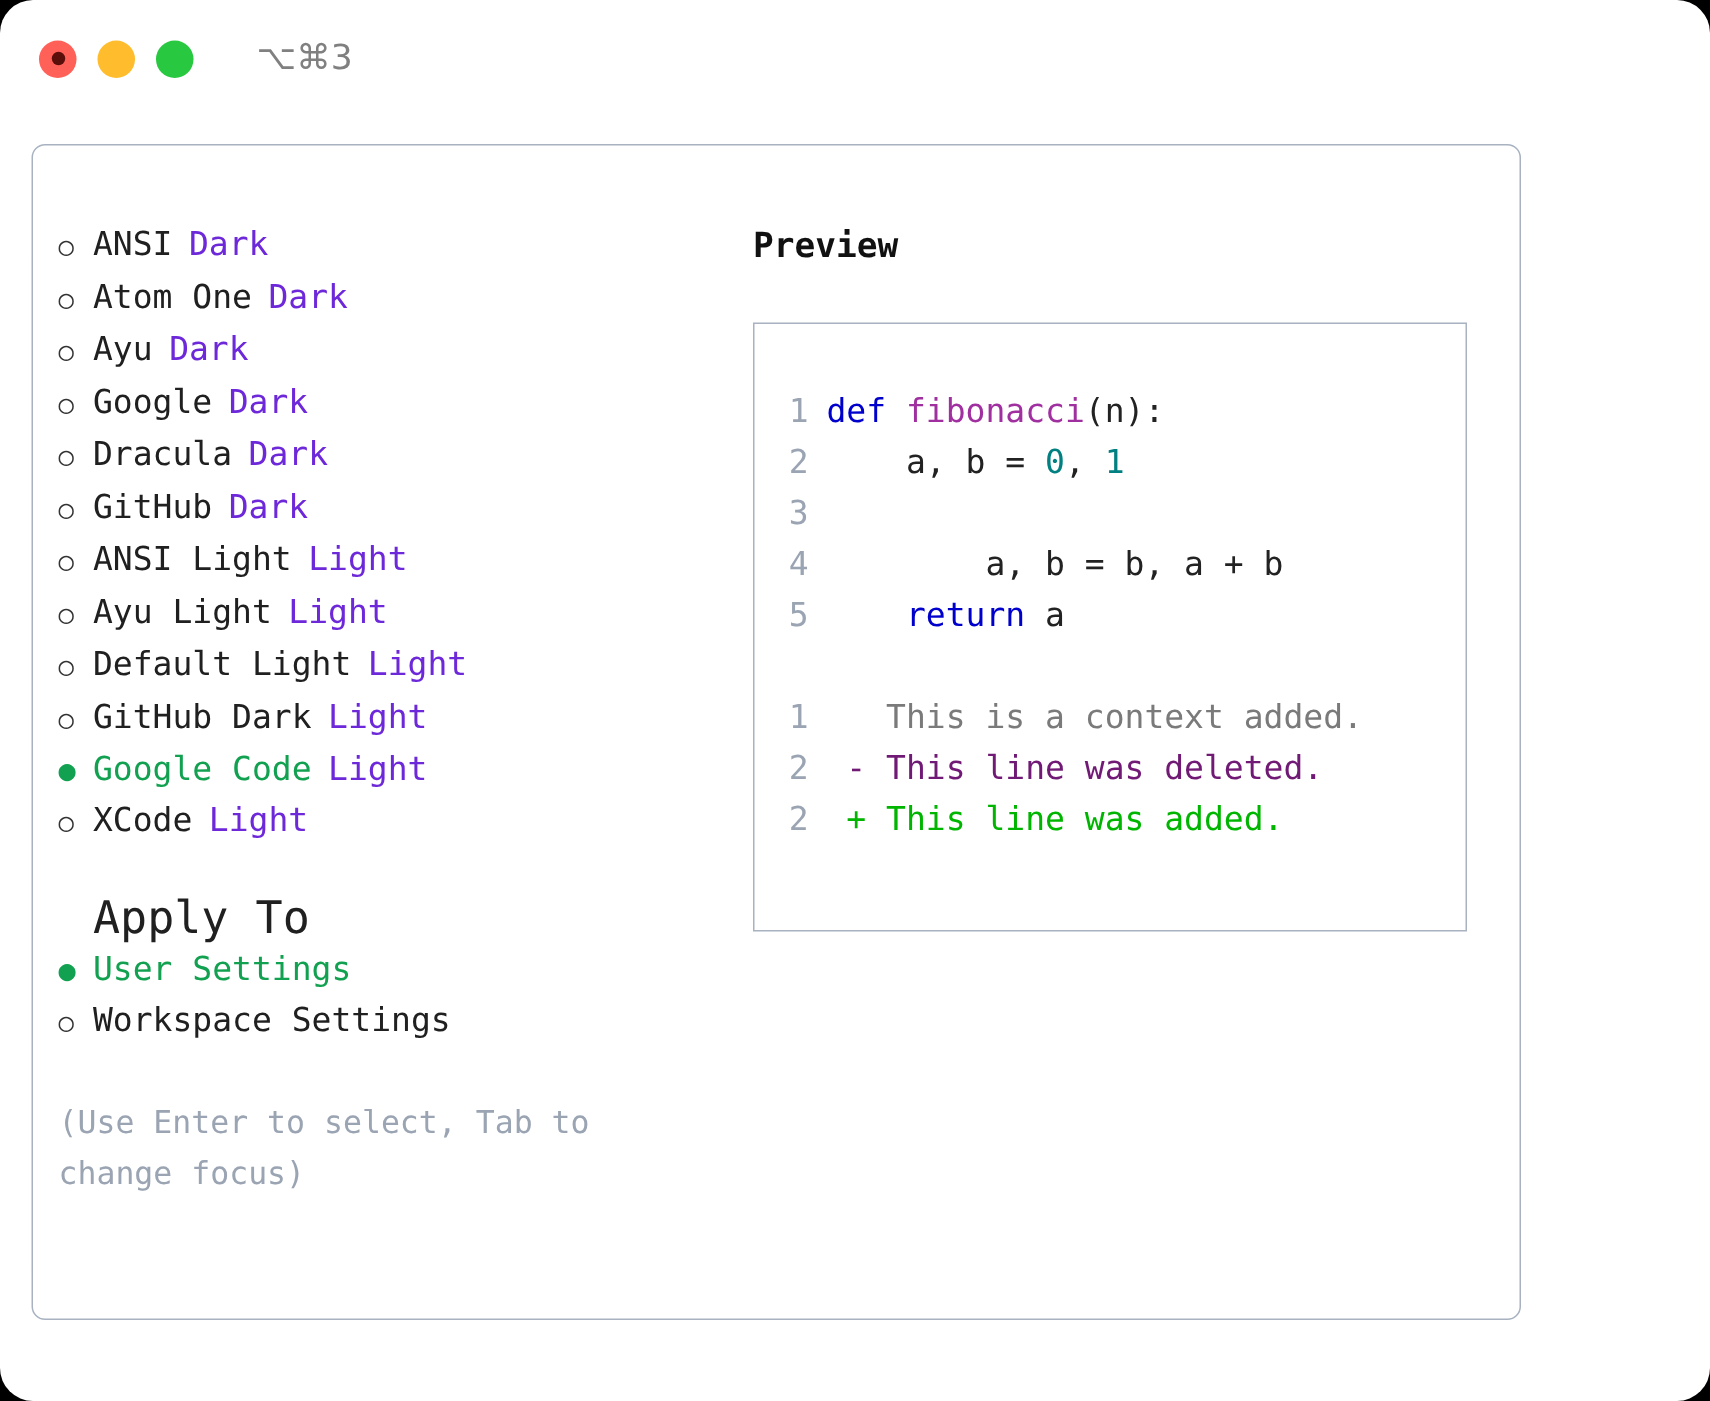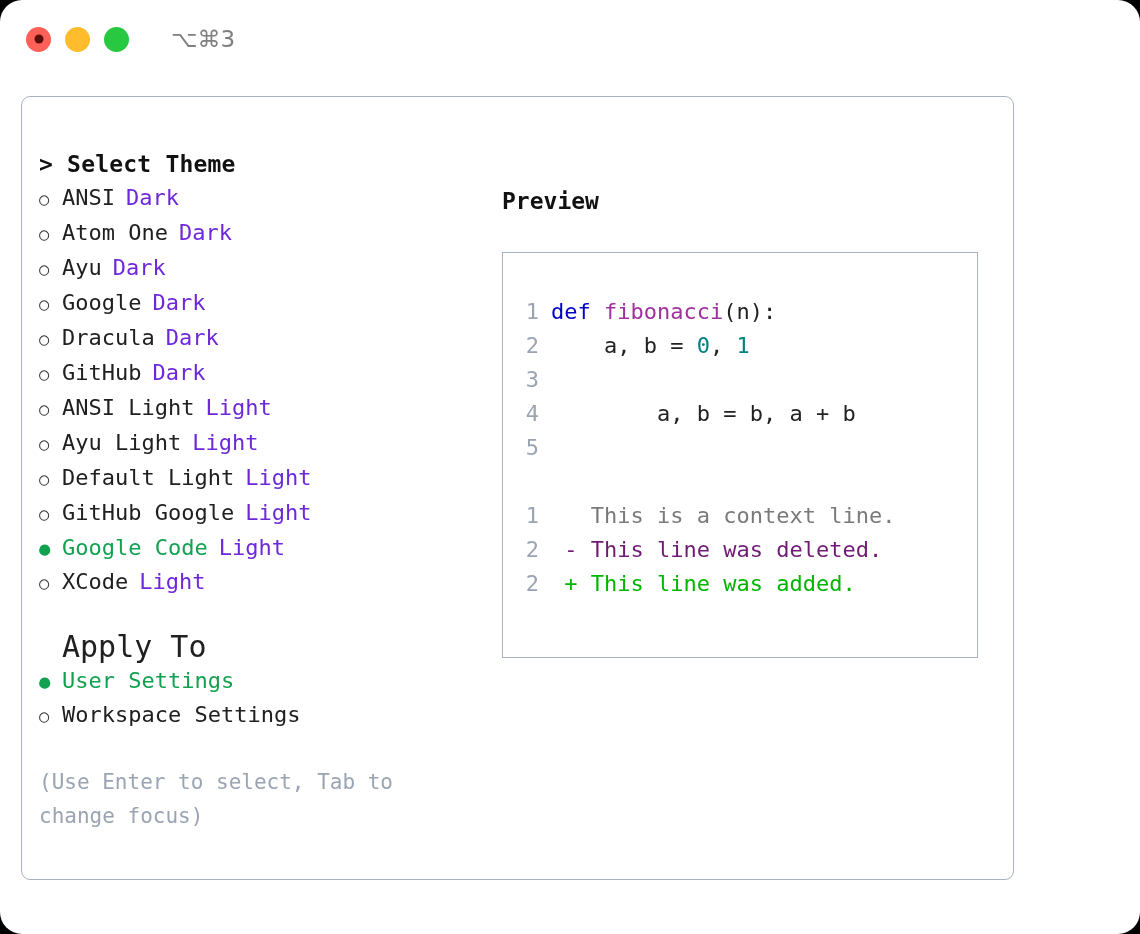--- a/index.html
+++ b/index.html
@@ -147,21 +147,20 @@
   .col-right {
     flex: 1;
     padding: 50px 0 0 0;
   }
   .preview-title {
     font-size: 23px;
     font-weight: bold;
     color: #111111;
     line-height: 34px;
     margin-left: 0px;
-    margin-top: 37px;
   }
 
   .code-box {
     margin-top: 34px;
     width: 476px;
     height: 406px;
     border: 1.6px solid #A8B2C1;
     background: #ffffff;
     padding: 42px 0 0 0;
     overflow: hidden;
@@ -203,32 +202,31 @@
       <span class="dot dot-yellow"></span>
       <span class="dot dot-green"></span>
     </div>
     <span class="shortcut">⌥⌘3</span>
   </div>
 
   <div class="panel">
     <div class="panel-inner">
 
       <div class="col-left">
-        <div class="section-header">&gt; Select Theme</div>
         <div id="theme-list">
             <div class="opt-row"><span class="radio">○</span><span class="opt-label">ANSI</span><span class="opt-variant">Dark</span></div>
             <div class="opt-row"><span class="radio">○</span><span class="opt-label">Atom One</span><span class="opt-variant">Dark</span></div>
             <div class="opt-row"><span class="radio">○</span><span class="opt-label">Ayu</span><span class="opt-variant">Dark</span></div>
             <div class="opt-row"><span class="radio">○</span><span class="opt-label">Google</span><span class="opt-variant">Dark</span></div>
             <div class="opt-row"><span class="radio">○</span><span class="opt-label">Dracula</span><span class="opt-variant">Dark</span></div>
             <div class="opt-row"><span class="radio">○</span><span class="opt-label">GitHub</span><span class="opt-variant">Dark</span></div>
             <div class="opt-row"><span class="radio">○</span><span class="opt-label">ANSI Light</span><span class="opt-variant">Light</span></div>
             <div class="opt-row"><span class="radio">○</span><span class="opt-label">Ayu Light</span><span class="opt-variant">Light</span></div>
             <div class="opt-row"><span class="radio">○</span><span class="opt-label">Default Light</span><span class="opt-variant">Light</span></div>
-            <div class="opt-row"><span class="radio">○</span><span class="opt-label">GitHub Google</span><span class="opt-variant">Light</span></div>
+            <div class="opt-row"><span class="radio">○</span><span class="opt-label">GitHub Dark</span><span class="opt-variant">Light</span></div>
             <div class="opt-row"><span class="radio on">●</span><span class="opt-label sel">Google Code</span><span class="opt-variant">Light</span></div>
             <div class="opt-row"><span class="radio">○</span><span class="opt-label">XCode</span><span class="opt-variant">Light</span></div>
           </div>
 
         <div class="gap-block"></div>
 
         <div class="subheader">Apply To</div>
         <div id="apply-list">
             <div class="opt-row"><span class="radio on">●</span><span class="opt-label sel">User Settings</span></div>
             <div class="opt-row"><span class="radio">○</span><span class="opt-label">Workspace Settings</span></div>
@@ -238,25 +236,25 @@
       </div>
 
       <div class="col-right">
         <div class="preview-title">Preview</div>
         <div class="code-box">
           <div id="code-lines">
               <div class="code-line"><span class="lno">1</span><span class="ctext"><span class="tok-kw">def </span><span class="tok-fn">fibonacci</span><span class="tok-pl">(n):</span></span></div>
               <div class="code-line"><span class="lno">2</span><span class="ctext"><span class="tok-pl">    a, b = </span><span class="tok-num">0</span><span class="tok-pl">, </span><span class="tok-num">1</span></span></div>
               <div class="code-line"><span class="lno">3</span></div>
               <div class="code-line"><span class="lno">4</span><span class="ctext"><span class="tok-pl">        a, b = b, a + b</span></span></div>
-              <div class="code-line"><span class="lno">5</span></div>
+              <div class="code-line"><span class="lno">5</span><span class="ctext"><span class="tok-pl">    </span><span class="tok-kw">return</span><span class="tok-pl"> a</span></span></div>
             </div>
           <div class="code-spacer"></div>
           <div id="diff-lines">
-              <div class="code-line"><span class="lno">1</span><span class="ctext"><span class="tok-ctx">   This is a context line.</span></span></div>
+              <div class="code-line"><span class="lno">1</span><span class="ctext"><span class="tok-ctx">   This is a context added.</span></span></div>
               <div class="code-line"><span class="lno">2</span><span class="ctext"><span class="tok-del"> - This line was deleted.</span></span></div>
               <div class="code-line"><span class="lno">2</span><span class="ctext"><span class="tok-add"> + This line was added.</span></span></div>
             </div>
         </div>
       </div>
 
     </div>
   </div>
 </div>
 

